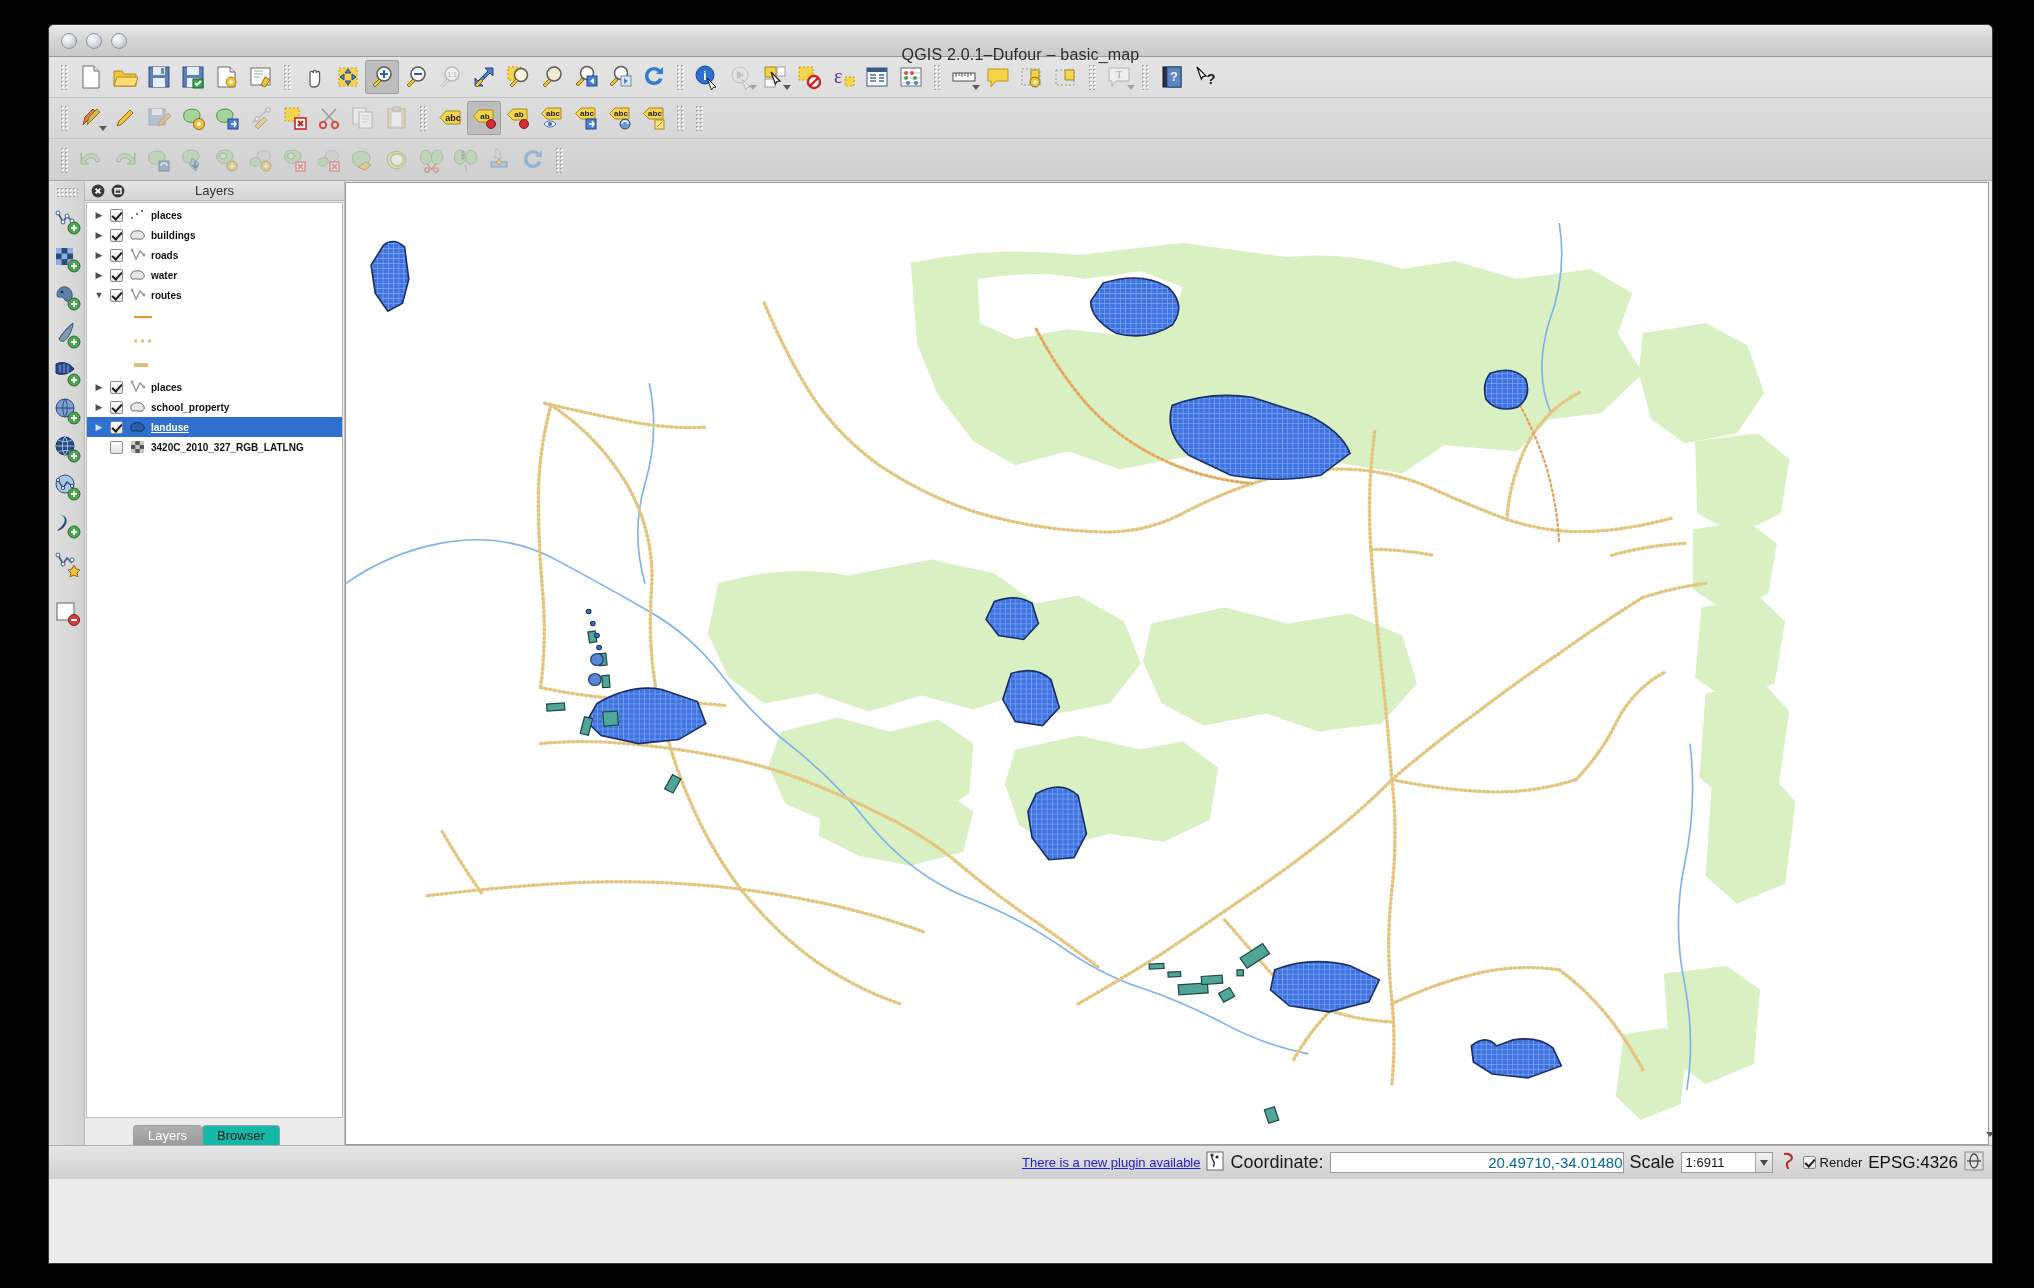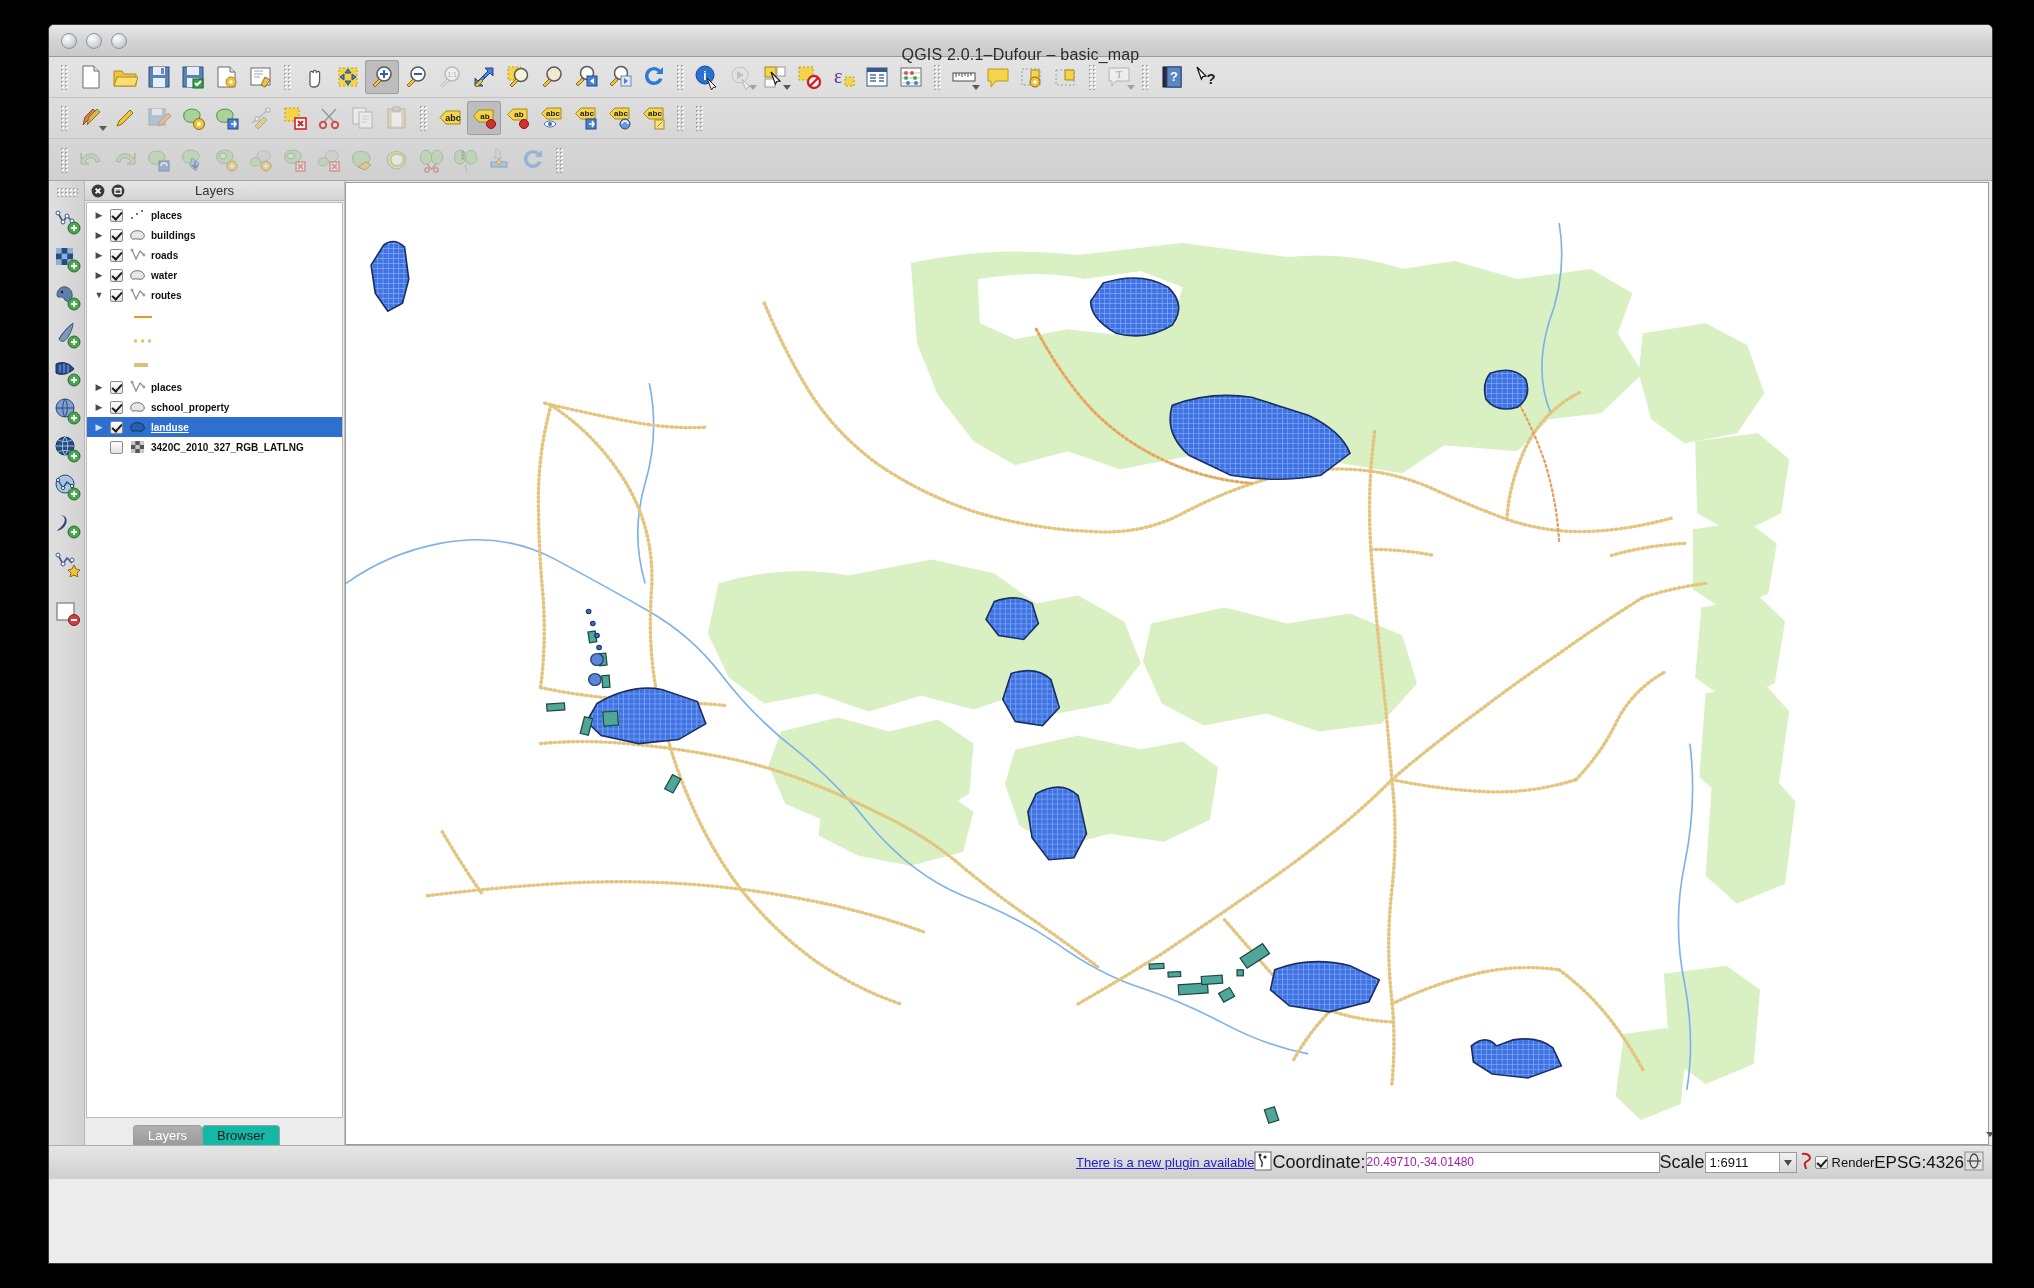--- a/index.html
+++ b/index.html
@@ -80,26 +80,26 @@
     border:1px solid #9e9e9e; border-bottom:none; border-radius:4px 4px 0 0; }
   .ptab.act { background:linear-gradient(to bottom,#b0b0b0,#9a9a9a); color:#fff; }
   .ptab.ina { background:#14b8a6; color:#1a1a1a; }
 
   
   .map-wrap { flex:1; padding:1px 3px 0 0; }
   .map { width:100%; height:100%; background:#ffffff; border:1px solid #9b9b9b; overflow:hidden;}
 
   
   .status { height:34px; background:linear-gradient(to bottom,#e6e6e6,#cfcfcf);
-    border-top:1px solid #adadad; display:flex; align-items:center; padding:16px 8px; gap:0; }
+    border-top:1px solid #adadad; display:flex; align-items:center; padding:16px 8px; gap:6px; }
   .sb-spacer { flex:1; }
   .plugin-link { font-size:13px; color:#2020cf; text-decoration:underline; }
   .coord-label,.scale-label { font-size:18px; color:#1a1a1a; }
   .coord-box { width:294px; height:21px; background:#fff; border:1px solid #9a9a9a;
-    font-size:12px; color:#a21caf; text-align:left; line-height:19px; }
+    font-size:15px; color:#0369a1; text-align:right; line-height:19px; }
   .scale-box { width:92px; height:21px; background:#fff; border:1px solid #9a9a9a;
     font-size:13px; color:#111; padding-left:4px; line-height:19px; position:relative; }
   .scale-box .dd { position:absolute; right:0; top:0; width:17px; height:19px;
     background:linear-gradient(to bottom,#f2f2f2,#d8d8d8); border-left:1px solid #a5a5a5;
     display:flex;align-items:center;justify-content:center; }
   .render-ck { display:flex; align-items:center; gap:4px; font-size:13px; color:#111; }
   .epsg { font-size:17px; color:#111; }
 </style>
 </head>
 <body>

